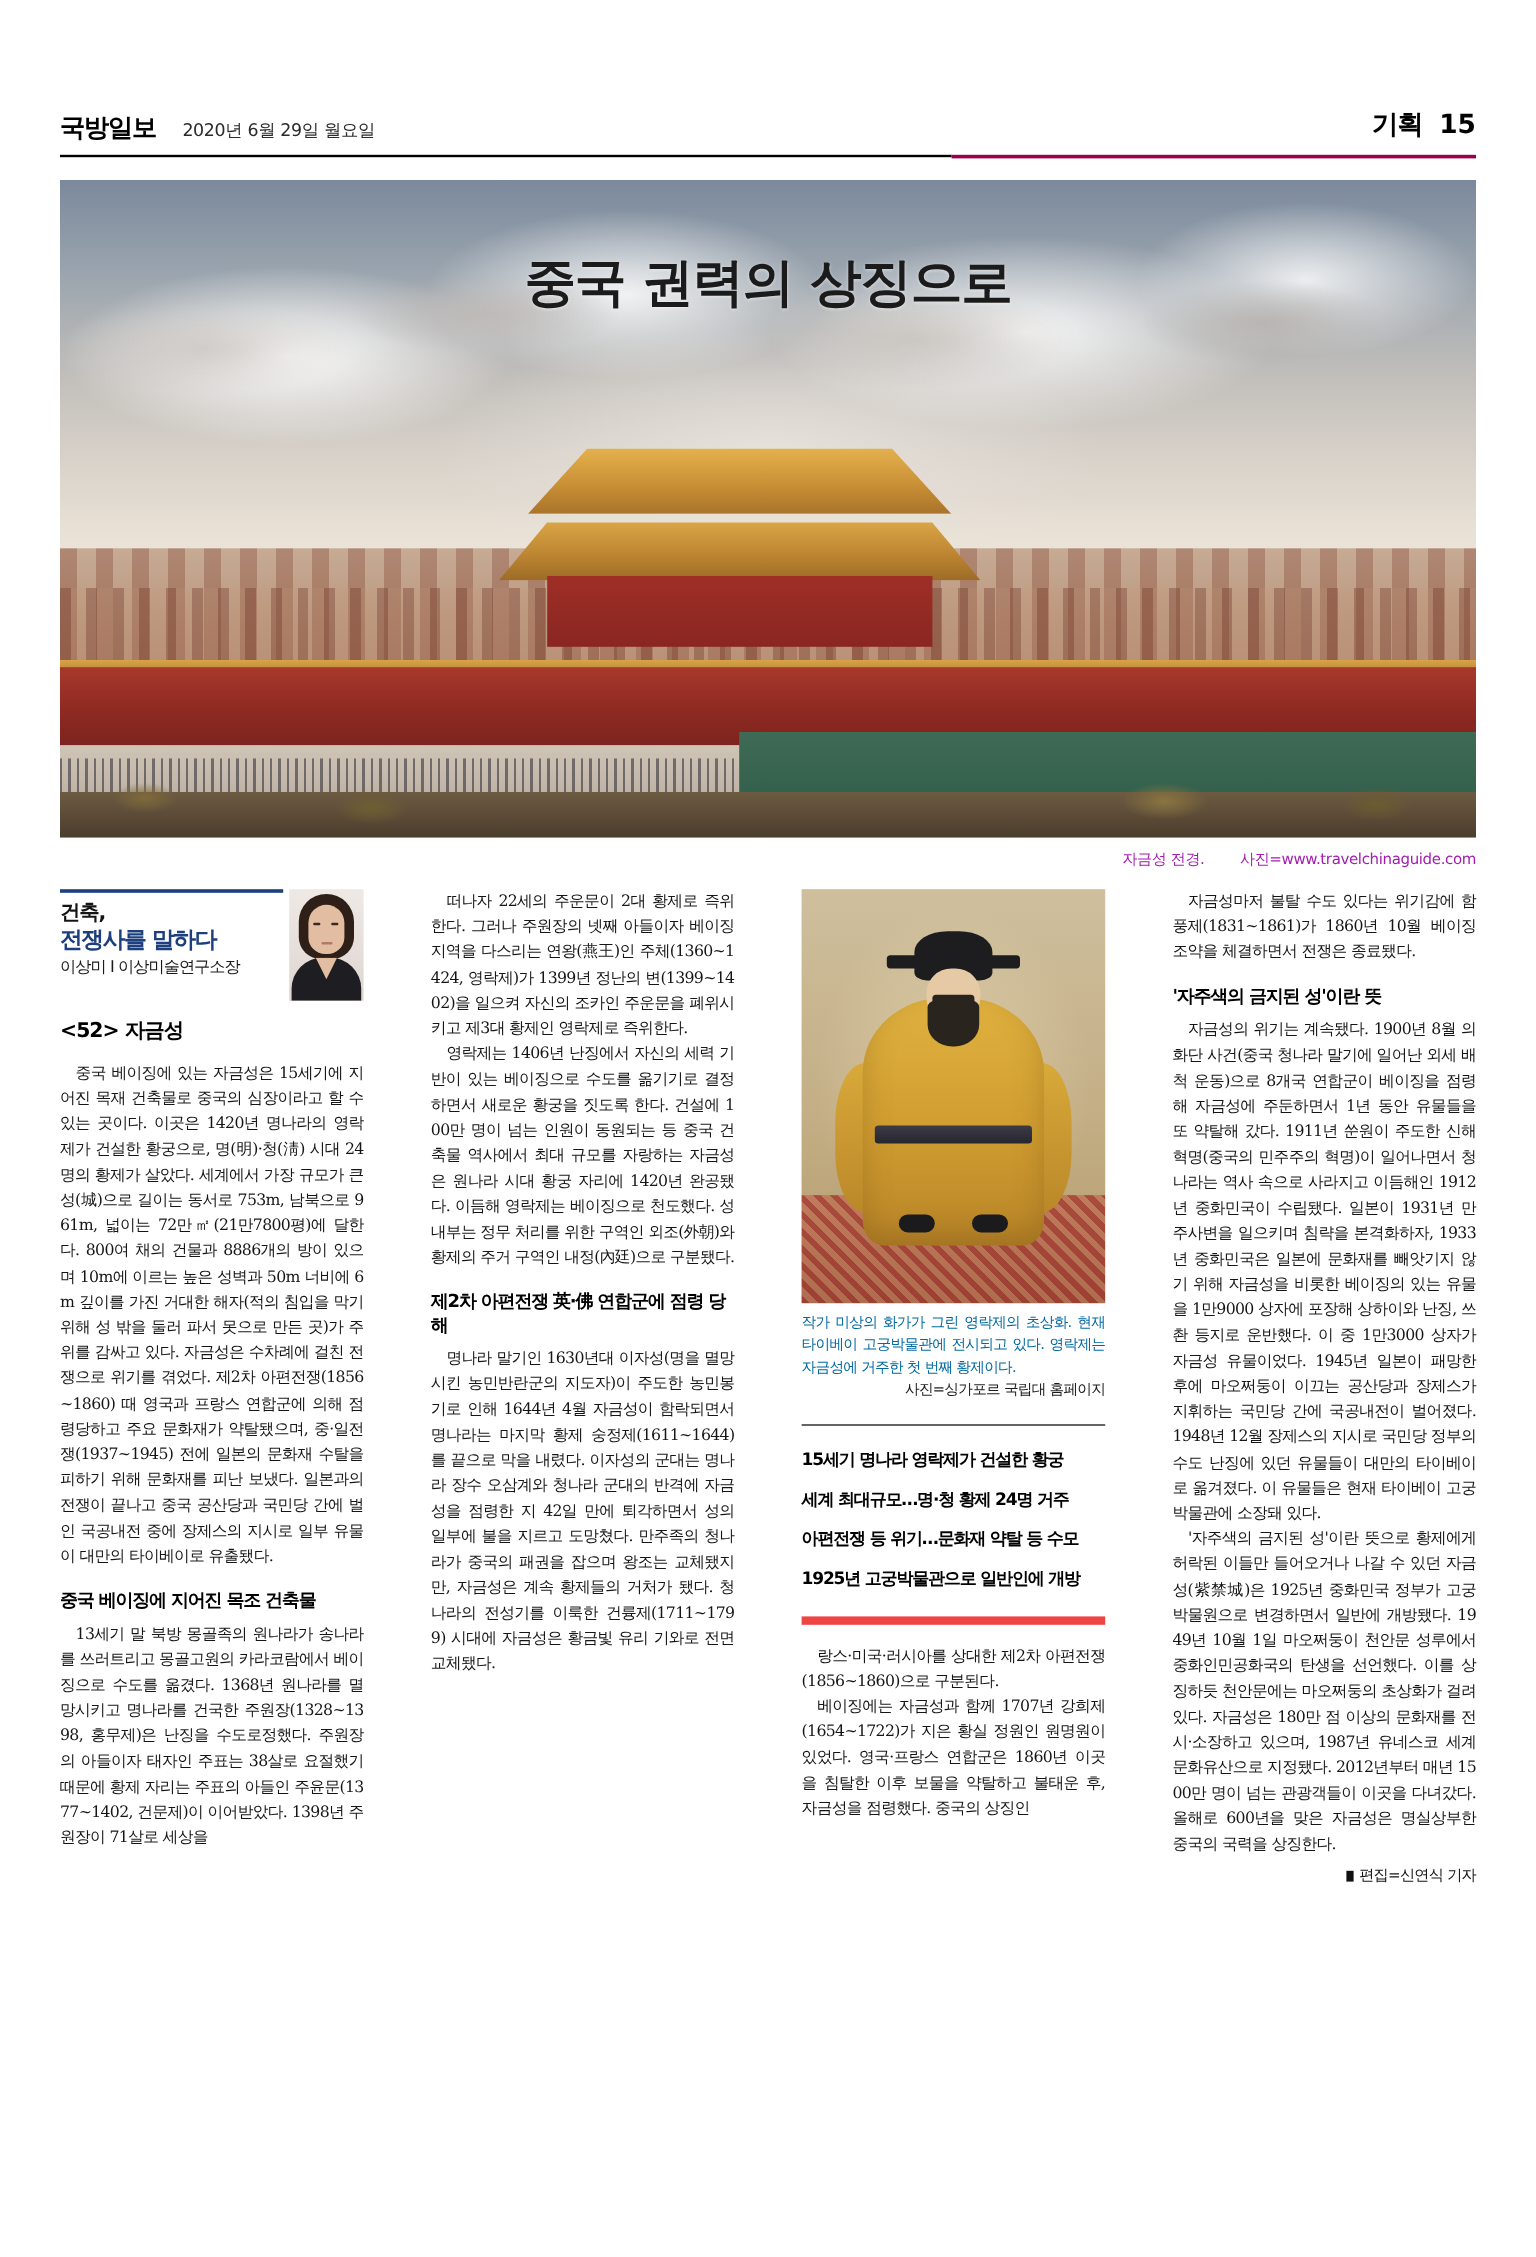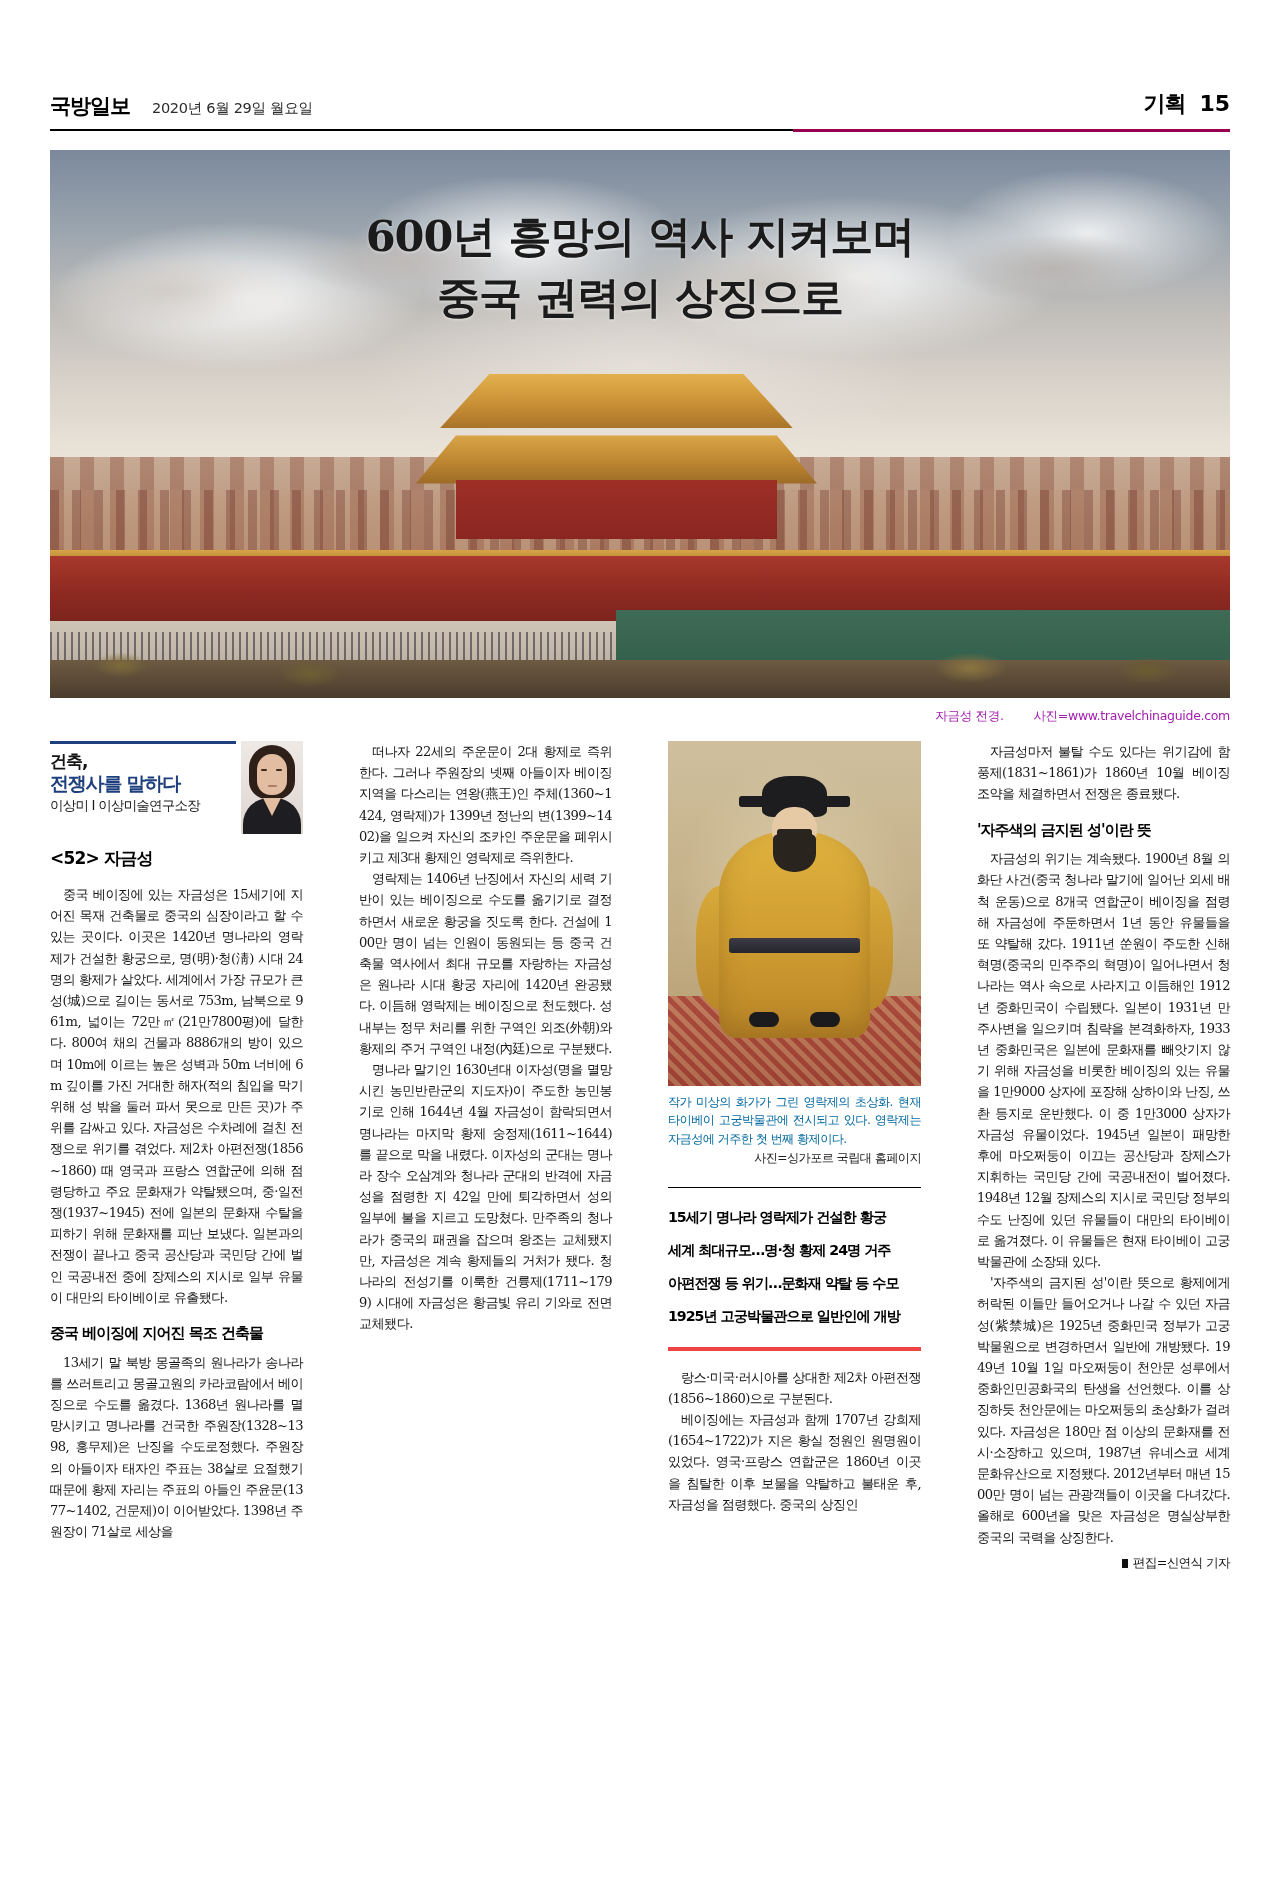--- a/index.html
+++ b/index.html
@@ -407,21 +407,21 @@
     letter-spacing: -0.6px;
     color: #1a1a1a;
     text-align: right;
     margin-top: 2px;
   }
 
   
   .summary {
     margin: 20px 0 16px 0;
     border-top: 1px solid #000000;
-    border-bottom: 4px solid #ef4444;
+    border-bottom: 7px solid #ef4444;
     padding: 13px 0 13px 0;
   }
   .summary-item {
     font-family: "DejaVu Sans", "Liberation Sans", sans-serif;
     font-size: 14.2px;
     font-weight: 700;
     letter-spacing: -1px;
     line-height: 1.35;
     color: #000000;
     padding: 7px 0;
@@ -476,21 +476,20 @@
     </div>
     <div class="hero-wall-top"></div>
     <div class="hero-wall"></div>
     <div class="hero-plaza"></div>
     <div class="hero-crowd"></div>
     <div class="hero-water"></div>
     <div class="hero-foreground"></div>
     <div class="hero-trees"></div>
 
     <div class="hero-title">
-      <span>600년 흥망의 역사 지켜보며</span>
       <span>중국 권력의 상징으로</span>
     </div>
   </div>
 
   <div class="hero-caption">
     <span>자금성 전경.</span>
     <span class="cap-credit">사진=www.travelchinaguide.com</span>
   </div>
 
   <div class="article">
@@ -518,20 +517,21 @@
 
       <h3 class="subhead">중국 베이징에 지어진 목조 건축물</h3>
 
       <p class="body">13세기 말 북방 몽골족의 원나라가 송나라를 쓰러트리고 몽골고원의 카라코람에서 베이징으로 수도를 옮겼다. 1368년 원나라를 멸망시키고 명나라를 건국한 주원장(1328~1398, 홍무제)은 난징을 수도로정했다. 주원장의 아들이자 태자인 주표는 38살로 요절했기 때문에 황제 자리는 주표의 아들인 주윤문(1377~1402, 건문제)이 이어받았다. 1398년 주원장이 71살로 세상을</p>
     </div>
 
     <div class="col">
       <p class="body">떠나자 22세의 주운문이 2대 황제로 즉위한다. 그러나 주원장의 넷째 아들이자 베이징 지역을 다스리는 연왕(燕王)인 주체(1360~1424, 영락제)가 1399년 정난의 변(1399~1402)을 일으켜 자신의 조카인 주운문을 폐위시키고 제3대 황제인 영락제로 즉위한다.</p>
       <p class="body">영락제는 1406년 난징에서 자신의 세력 기반이 있는 베이징으로 수도를 옮기기로 결정하면서 새로운 황궁을 짓도록 한다. 건설에 100만 명이 넘는 인원이 동원되는 등 중국 건축물 역사에서 최대 규모를 자랑하는 자금성은 원나라 시대 황궁 자리에 1420년 완공됐다. 이듬해 영락제는 베이징으로 천도했다. 성 내부는 정무 처리를 위한 구역인 외조(外朝)와 황제의 주거 구역인 내정(內廷)으로 구분됐다.</p>
 
+      <h3 class="subhead">제2차 아편전쟁 英·佛 연합군에 점령 당해</h3>
 
       <p class="body">명나라 말기인 1630년대 이자성(명을 멸망시킨 농민반란군의 지도자)이 주도한 농민봉기로 인해 1644년 4월 자금성이 함락되면서 명나라는 마지막 황제 숭정제(1611~1644)를 끝으로 막을 내렸다. 이자성의 군대는 명나라 장수 오삼계와 청나라 군대의 반격에 자금성을 점령한 지 42일 만에 퇴각하면서 성의 일부에 불을 지르고 도망쳤다. 만주족의 청나라가 중국의 패권을 잡으며 왕조는 교체됐지만, 자금성은 계속 황제들의 거처가 됐다. 청나라의 전성기를 이룩한 건륭제(1711~1799) 시대에 자금성은 황금빛 유리 기와로 전면 교체됐다.</p>
     </div>
 
     <div class="col">
       <div class="portrait-fig">
         <div class="portrait">
           <div class="pt-bg"></div>
           <div class="pt-carpet"></div>
           <div class="pt-sleeve-l"></div>

